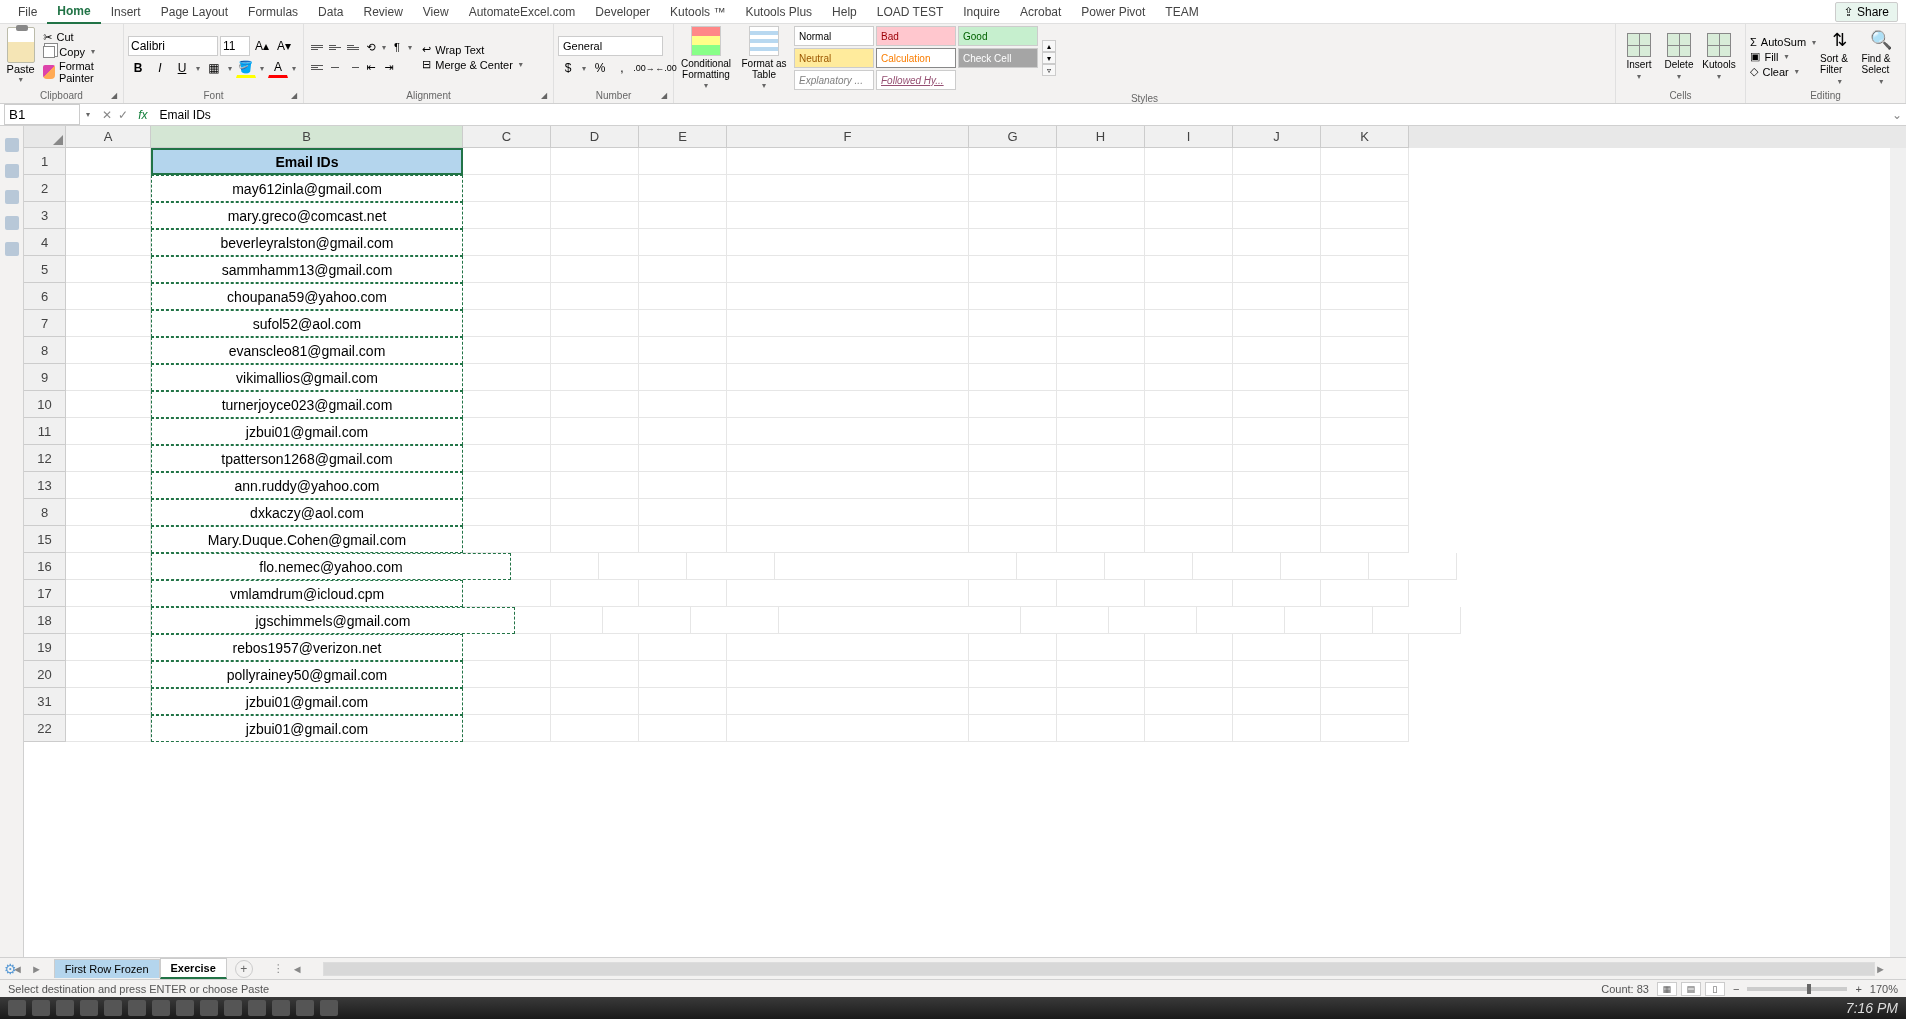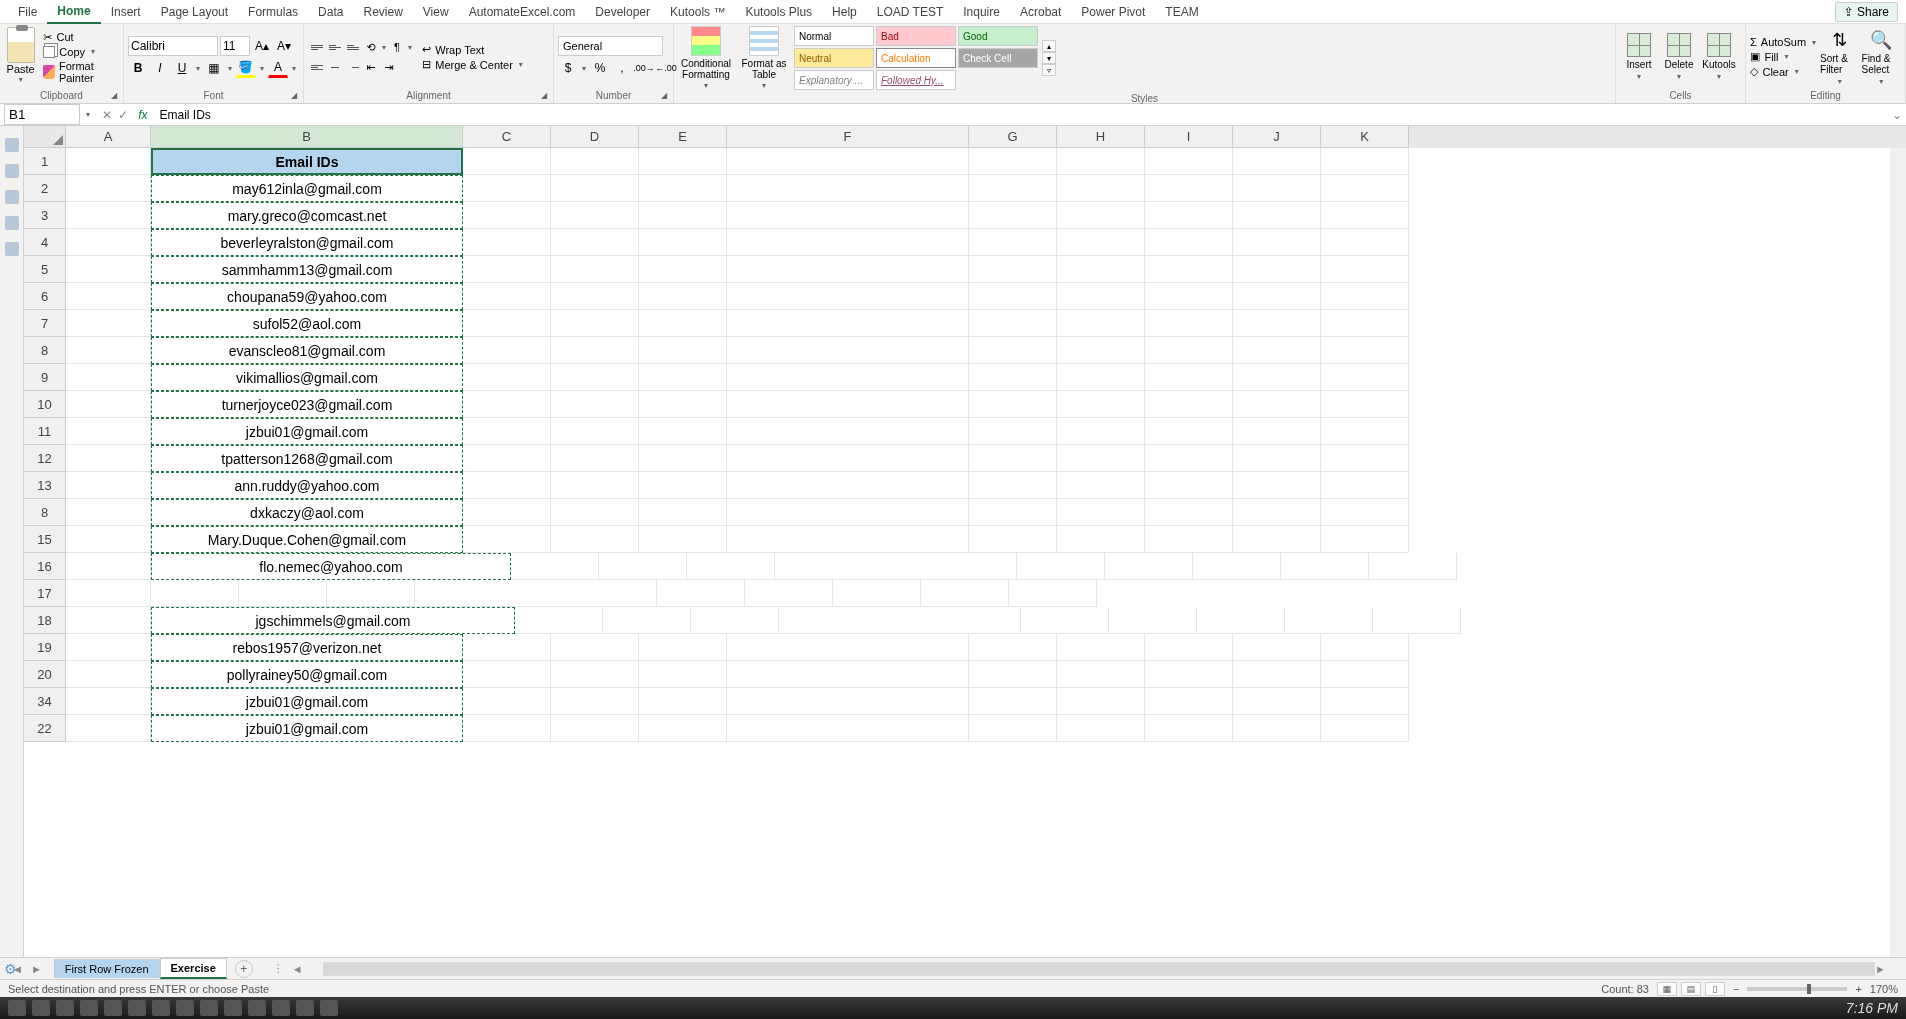--- a/index.html
+++ b/index.html
@@ -665,20 +665,21 @@
           <div class="cell" style="width: 242px;"></div>
           <div class="cell" style="width: 88px;"></div>
           <div class="cell" style="width: 88px;"></div>
           <div class="cell" style="width: 88px;"></div>
           <div class="cell" style="width: 88px;"></div>
           <div class="cell" style="width: 88px;"></div>
         </div>
         <div class="row">
           <div class="row-h">17</div>
           <div class="cell" style="width: 85px;"></div>
+          <div class="cell marching data" style="width: 312px;">vmlamdrum@icloud.cpm</div>
           <div class="cell" style="width: 88px;"></div>
           <div class="cell" style="width: 88px;"></div>
           <div class="cell" style="width: 88px;"></div>
           <div class="cell" style="width: 242px;"></div>
           <div class="cell" style="width: 88px;"></div>
           <div class="cell" style="width: 88px;"></div>
           <div class="cell" style="width: 88px;"></div>
           <div class="cell" style="width: 88px;"></div>
           <div class="cell" style="width: 88px;"></div>
         </div>
@@ -718,21 +719,21 @@
           <div class="cell" style="width: 88px;"></div>
           <div class="cell" style="width: 88px;"></div>
           <div class="cell" style="width: 242px;"></div>
           <div class="cell" style="width: 88px;"></div>
           <div class="cell" style="width: 88px;"></div>
           <div class="cell" style="width: 88px;"></div>
           <div class="cell" style="width: 88px;"></div>
           <div class="cell" style="width: 88px;"></div>
         </div>
         <div class="row">
-          <div class="row-h">34</div>
+          <div class="row-h">31</div>
           <div class="cell" style="width: 85px;"></div>
           <div class="cell marching data" style="width: 312px;">jzbui01@gmail.com</div>
           <div class="cell" style="width: 88px;"></div>
           <div class="cell" style="width: 88px;"></div>
           <div class="cell" style="width: 88px;"></div>
           <div class="cell" style="width: 242px;"></div>
           <div class="cell" style="width: 88px;"></div>
           <div class="cell" style="width: 88px;"></div>
           <div class="cell" style="width: 88px;"></div>
           <div class="cell" style="width: 88px;"></div>

